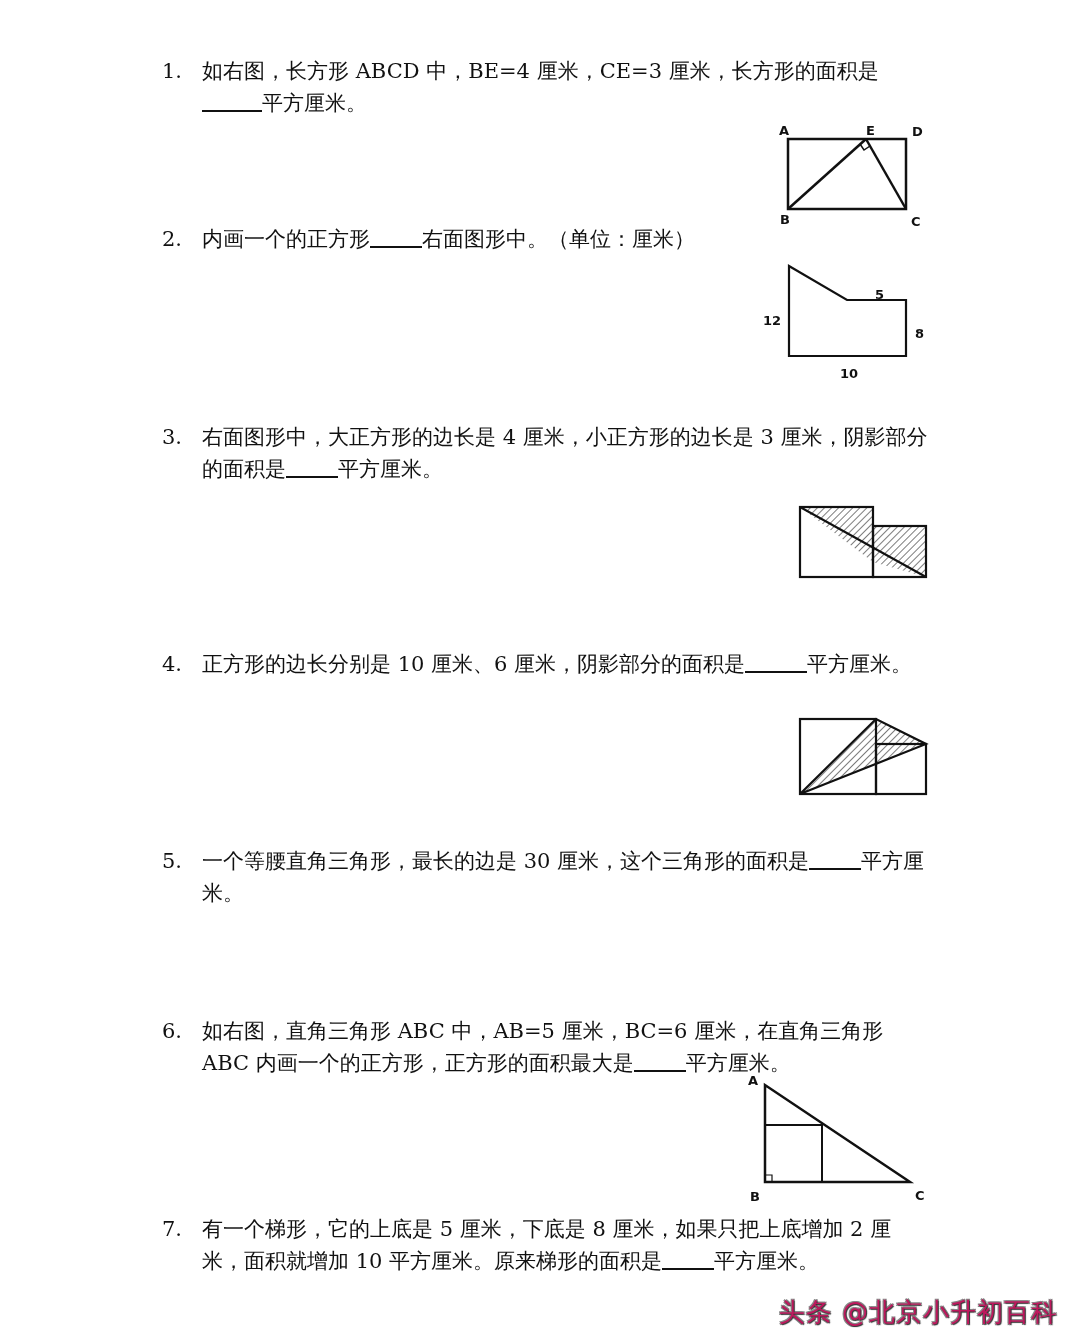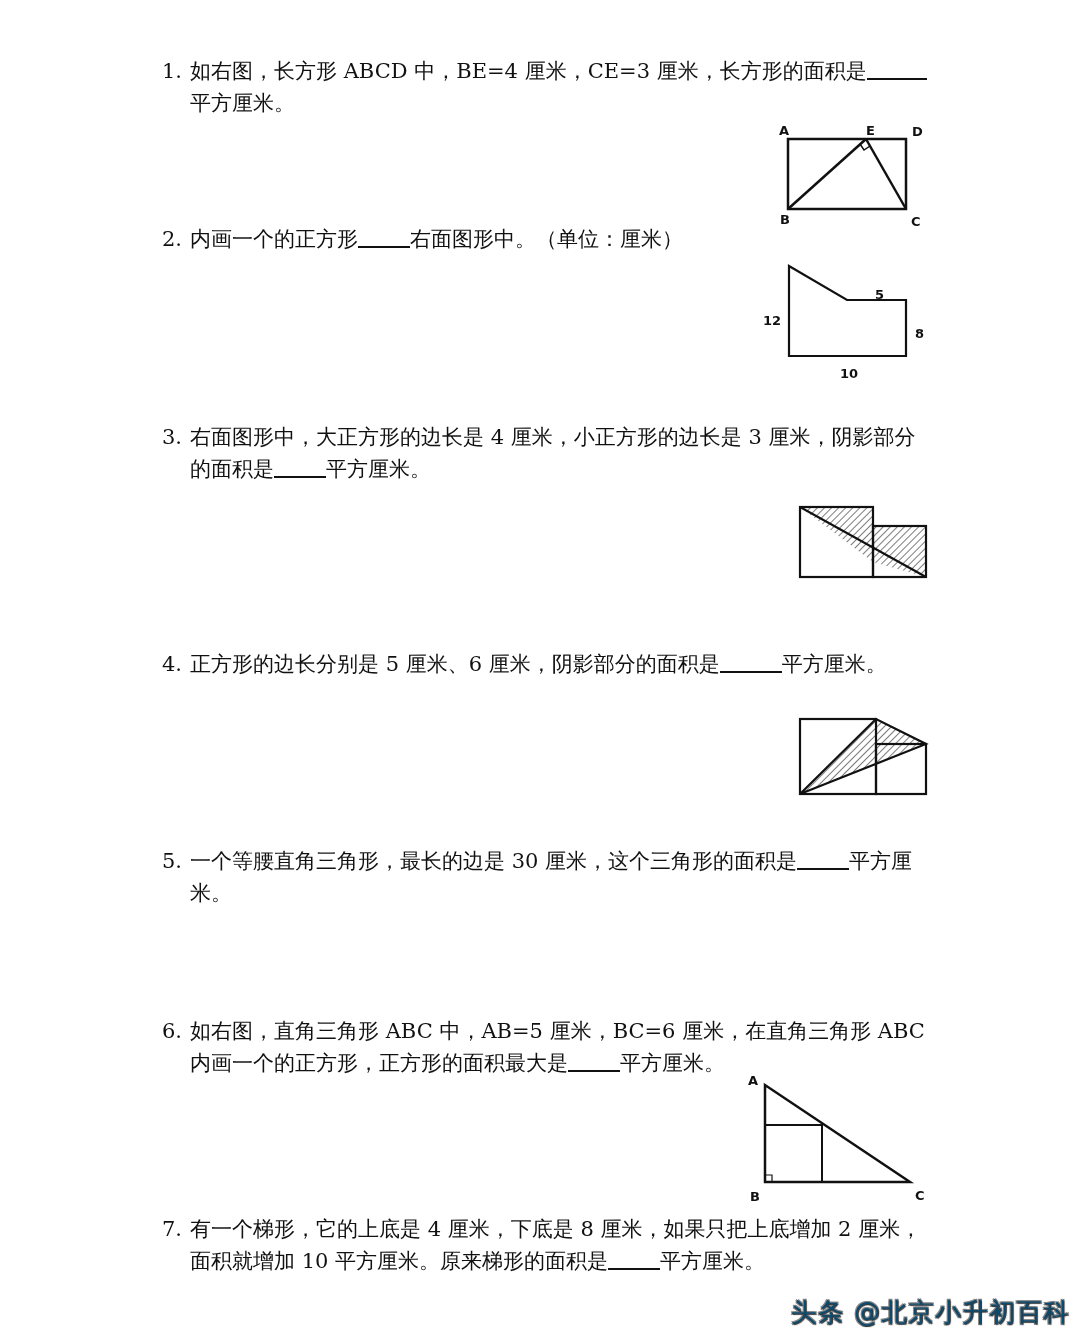--- a/index.html
+++ b/index.html
@@ -1,26 +1,26 @@
 <!DOCTYPE html>
 <html><head>
   <meta charset="utf-8">
   <style>
     html, body { margin: 0; padding: 0; background: #ffffff; }
     body { width: 1080px; height: 1340px; position: relative; overflow: hidden;
            font-family: "DejaVu Serif", "Liberation Serif", serif; color: #111; }
     .q { position: absolute; left: 160px; width: 770px; font-size: 21px; line-height: 32px; }
     .q .num { position: absolute; left: 2px; top: 0; }
-    .q .text { margin-left: 30px; display: block; white-space: normal; }
+    .q .text { margin-left: 42px; display: block; white-space: normal; }
     .blank { display: inline-block; border-bottom: 2px solid #111; height: 20px; vertical-align: -2px; }
     .fig { position: absolute; }
     .fig svg { display: block; }
     .lbl { font-family: "DejaVu Sans", "Liberation Sans", sans-serif; font-weight: bold; font-size: 13px; fill: #111; }
-    .watermark { position: absolute; right: 10px; bottom: 10px; font-family: "DejaVu Sans", "Liberation Sans", sans-serif;
-                 font-size: 26px; color: #0c4a6e; text-shadow: 1px 1px 1px #333, -1px -1px 0 #888, 1px -1px 0 #888, -1px 1px 0 #888; letter-spacing: 1px; }
+    .watermark { position: absolute; right: 22px; bottom: 10px; font-family: "DejaVu Sans", "Liberation Sans", sans-serif;
+                 font-size: 26px; color: #be185d; text-shadow: 1px 1px 1px #333, -1px -1px 0 #888, 1px -1px 0 #888, -1px 1px 0 #888; letter-spacing: 1px; }
   </style>
 </head>
 <body>
 
 <svg width="0" height="0" style="position:absolute">
   <defs>
     <pattern id="hatch" patternUnits="userSpaceOnUse" width="5" height="5" patternTransform="rotate(45)">
       <line x1="0" y1="0" x2="0" y2="5" stroke="#222" stroke-width="1.2"></line>
     </pattern>
   </defs>
@@ -75,21 +75,21 @@
     <polygon points="93,31 146,31 146,82 93,67" fill="url(#hatch)"></polygon>
     <rect x="20" y="12" width="73" height="70" fill="none" stroke="#111" stroke-width="2.2"></rect>
     <rect x="93" y="31" width="53" height="51" fill="none" stroke="#111" stroke-width="2.2"></rect>
     <line x1="20" y1="12" x2="146" y2="82" stroke="#111" stroke-width="2.2"></line>
   </svg>
 </div>
 
 <div class="q" style="top:648px;">
   <span class="num">4.</span>
   <span class="text">
-    <span>正方形的边长分别是 5 厘米、6 厘米，阴影部分的面积是</span><span class="blank" style="width:62px;"></span><span>平方厘米。</span>
+    <span>正方形的边长分别是 10 厘米、6 厘米，阴影部分的面积是</span><span class="blank" style="width:62px;"></span><span>平方厘米。</span>
   </span>
 </div>
 <div class="fig" style="left:785px; top:705px;">
   <svg width="155" height="100">
     <polygon points="15,89 91,14 141,39" fill="url(#hatch)"></polygon>
     <rect x="15" y="14" width="76" height="75" fill="none" stroke="#111" stroke-width="2.2"></rect>
     <rect x="91" y="39" width="50" height="50" fill="none" stroke="#111" stroke-width="2.2"></rect>
     <polygon points="15,89 91,14 141,39" fill="none" stroke="#111" stroke-width="2.2"></polygon>
   </svg>
 </div>
@@ -114,17 +114,17 @@
     <polyline points="30,110 37,110 37,117" fill="none" stroke="#111" stroke-width="1.2"></polyline>
     <text class="lbl" x="13" y="20">A</text>
     <text class="lbl" x="15" y="136">B</text>
     <text class="lbl" x="180" y="135">C</text>
   </svg>
 </div>
 
 <div class="q" style="top:1213px;">
   <span class="num">7.</span>
   <span class="text">
-    <span>有一个梯形，它的上底是 4 厘米，下底是 8 厘米，如果只把上底增加 2 厘米，面积就增加 10 平方厘米。原来梯形的面积是</span><span class="blank" style="width:52px;"></span><span>平方厘米。</span>
+    <span>有一个梯形，它的上底是 5 厘米，下底是 8 厘米，如果只把上底增加 2 厘米，面积就增加 10 平方厘米。原来梯形的面积是</span><span class="blank" style="width:52px;"></span><span>平方厘米。</span>
   </span>
 </div>
 
 <div class="watermark">头条 @北京小升初百科</div>
 
 </body></html>

